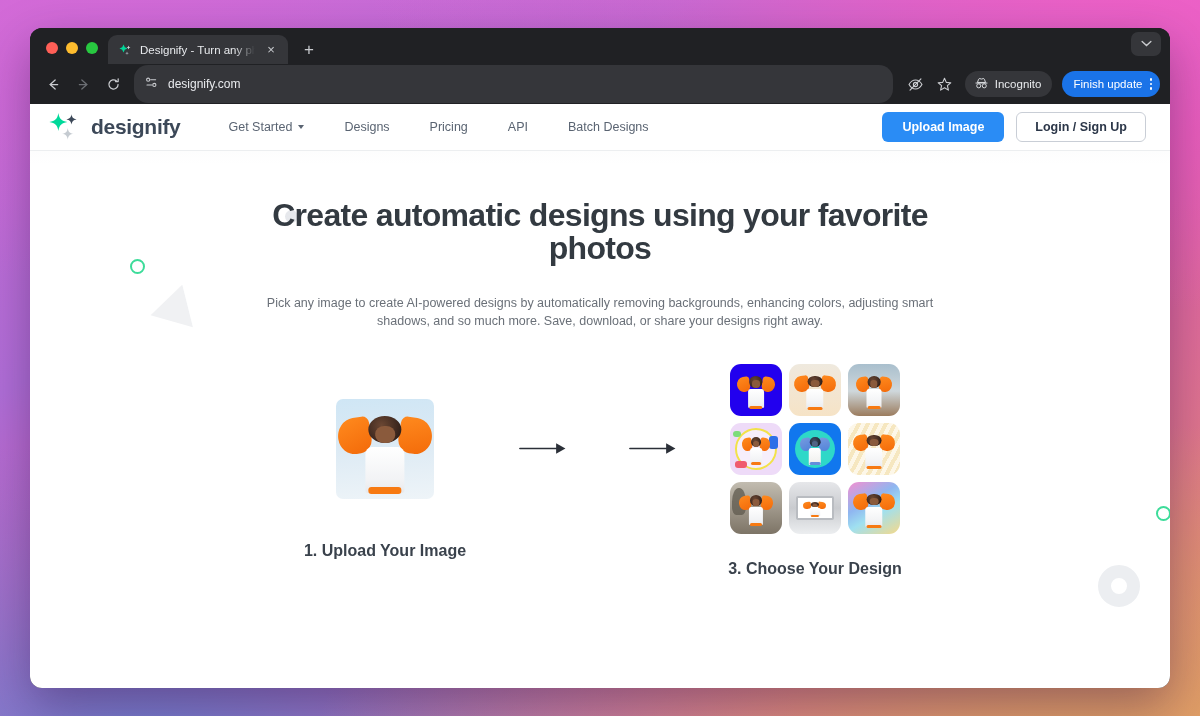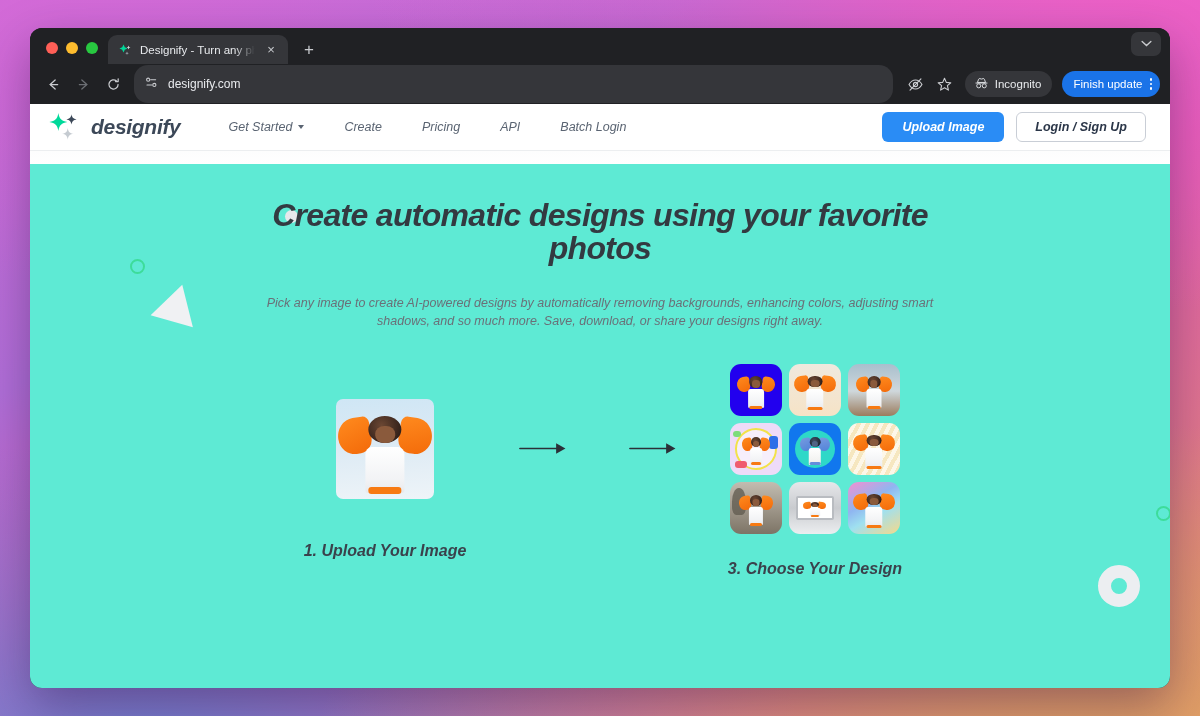--- a/index.html
+++ b/index.html
@@ -97,21 +97,21 @@
   .update-pill {
     display: flex; align-items: center; gap: 7px;
     height: 26px; padding: 0 8px 0 11px; border-radius: 14px;
     background: #1a73e8; color: #fff; font-size: 11.5px; margin-left: 6px;
   }
   .kebab { display: flex; flex-direction: column; gap: 2px; }
   .kebab i { width: 2.5px; height: 2.5px; border-radius: 50%; background: #fff; display: block; }
 
   
   .page {
-    height: 584px; background: #5eead4; position: relative; overflow: hidden; font-style: italic;
+    height: 584px; background: #ffffff; position: relative; overflow: hidden;
   }
   .sitenav {
     height: 47px; display: flex; align-items: center;
     padding: 0 24px 0 18px; border-bottom: 1px solid #eceef0;
     position: relative; z-index: 5; background: #fff;
   }
   .brand { display: flex; align-items: center; gap: 11px; margin-right: 28px; }
   .brand-mark { width: 32px; height: 30px; position: relative; }
   .brand-name { font-size: 21px; font-weight: 700; color: #3c4858; letter-spacing: -.3px; }
   .navlinks { display: flex; align-items: center; gap: 0; }
@@ -342,24 +342,24 @@
           </svg>
         </span>
         <span class="brand-name">designify</span>
       </div>
 
       <div class="navlinks">
         <a class="navlink">
           <span>Get Started</span>
           <span class="caret"></span>
         </a>
-        <a class="navlink">Create</a>
+        <a class="navlink">Designs</a>
         <a class="navlink">Pricing</a>
         <a class="navlink">API</a>
-        <a class="navlink">Batch Login</a>
+        <a class="navlink">Batch Designs</a>
       </div>
 
       <div class="nav-actions">
         <div class="btn-upload">Upload Image</div>
         <div class="btn-login">Login / Sign Up</div>
       </div>
     </div>
 
     <div class="deco ring-green" style="left:100px; top:155px;"></div>
     <div class="deco dot-grey" style="left:255px; top:106px;"></div>

